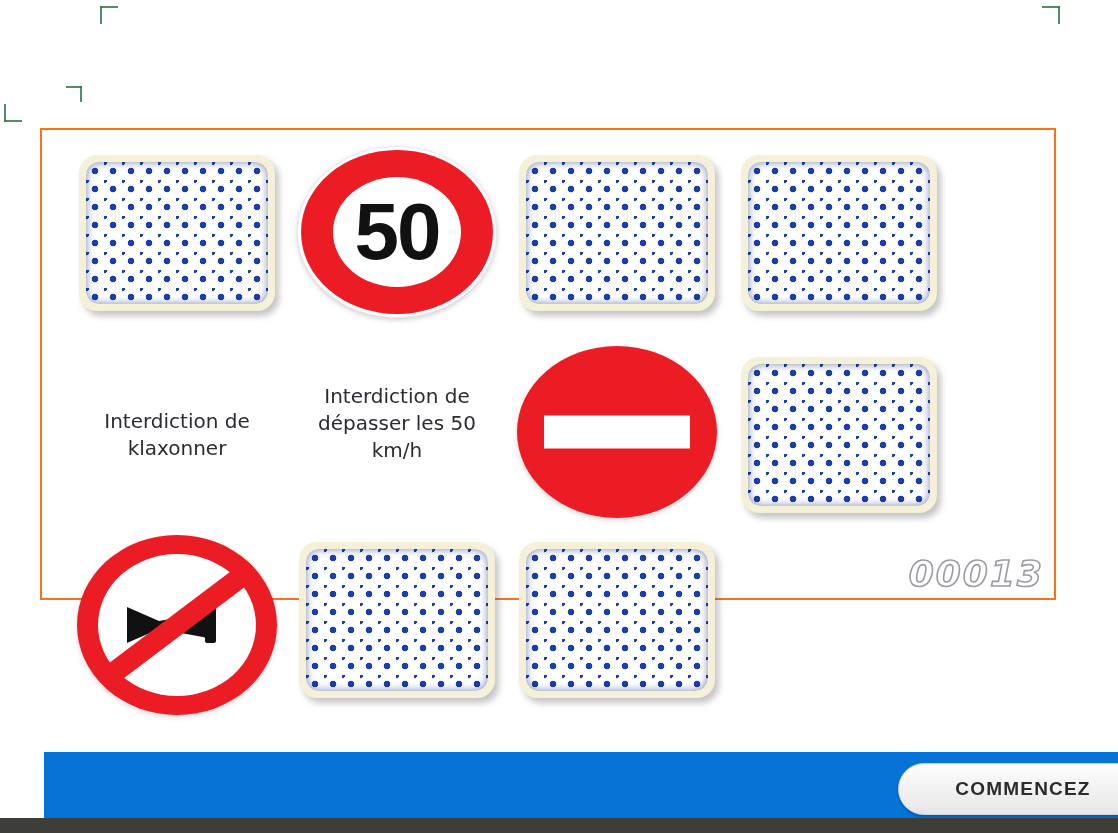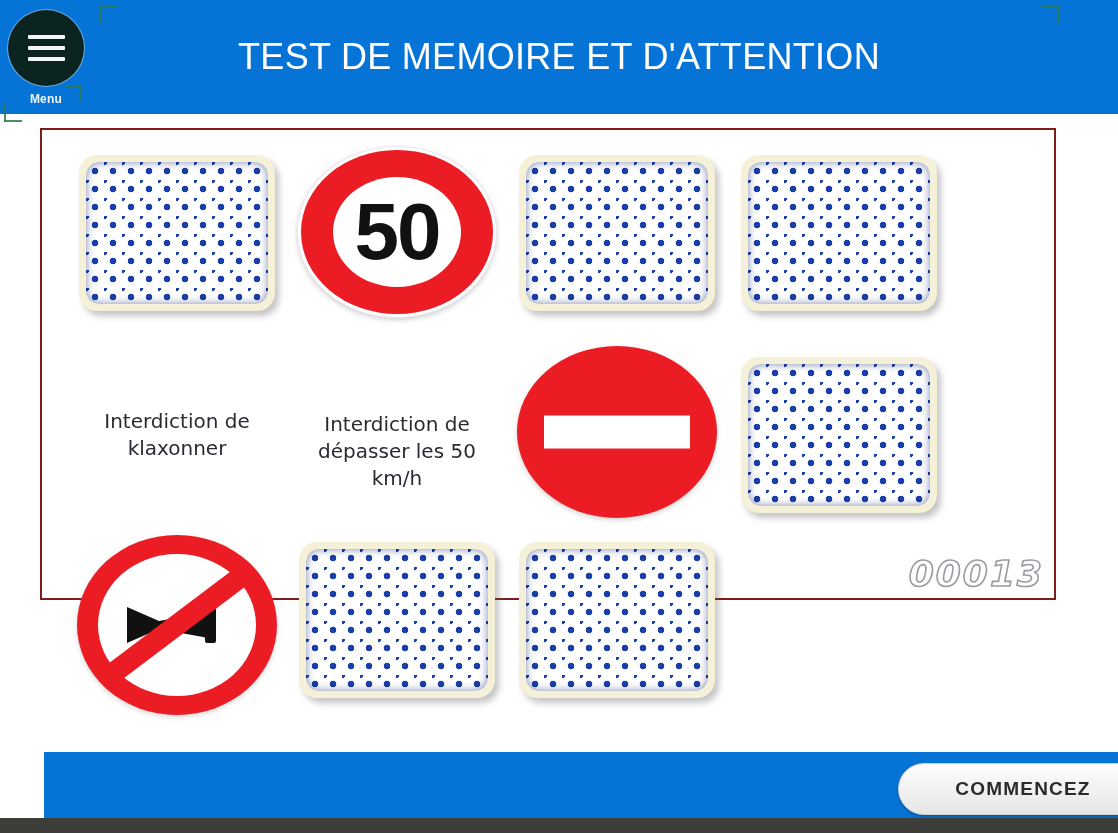--- a/index.html
+++ b/index.html
@@ -99,21 +99,21 @@
   .crop.ml { left: 60px; top: 86px; }
   .crop.ml i:nth-child(1){ right:0; top:0; width:2px; height:16px; }
   .crop.ml i:nth-child(2){ right:0; top:0; width:16px; height:2px; }
 
   
   .board {
     position: absolute;
     left: 40px; top: 128px;
     width: 1016px; height: 472px;
     background: #ffffff;
-    border: 2px solid #7f1d1d;
+    border: 2px solid #f97316;
   }
 
   .grid {
     position: absolute;
     left: 0; top: 0;
     width: 1016px; height: 620px;
   }
 
   .cell {
     position: absolute;
@@ -288,31 +288,20 @@
     left: 0; top: 818px;
     width: 1118px; height: 15px;
     background: #3d3d3a;
   }
 </style>
 </head>
 <body>
 
 <div id="app">
 
-  <div class="header">
-    <div class="header-title">TEST DE MEMOIRE ET D'ATTENTION</div>
-    <div class="menu-wrap">
-      <div class="menu-circle">
-        <span class="menu-bar"></span>
-        <span class="menu-bar"></span>
-        <span class="menu-bar"></span>
-      </div>
-      <div class="menu-label">Menu</div>
-    </div>
-  </div>
 
   <div class="crop tl">
       <i></i>
       <i></i>
     </div>
   <div class="crop tr">
       <i></i>
       <i></i>
     </div>
   <div class="crop bl">
@@ -338,21 +327,21 @@
       <div class="cell" style="left:470px; top:18px; width:210px; height:170px;">
         <div class="card"></div>
       </div>
       <div class="cell" style="left:692px; top:18px; width:210px; height:170px;">
         <div class="card"></div>
       </div>
 
       <div class="cell" style="left:30px;  top:220px; width:210px; height:170px;">
         <div class="word">Interdiction de klaxonner</div>
       </div>
-      <div class="cell" style="left:250px; top:236px; width:210px; height:170px;">
+      <div class="cell" style="left:250px; top:208px; width:210px; height:170px;">
         <div class="word">Interdiction de dépasser les 50 km/h</div>
       </div>
       <div class="cell" style="left:470px; top:208px; width:210px; height:188px;">
         <div class="sign-noentry">
           <i></i>
         </div>
       </div>
       <div class="cell" style="left:692px; top:220px; width:210px; height:170px;">
         <div class="card"></div>
       </div>

